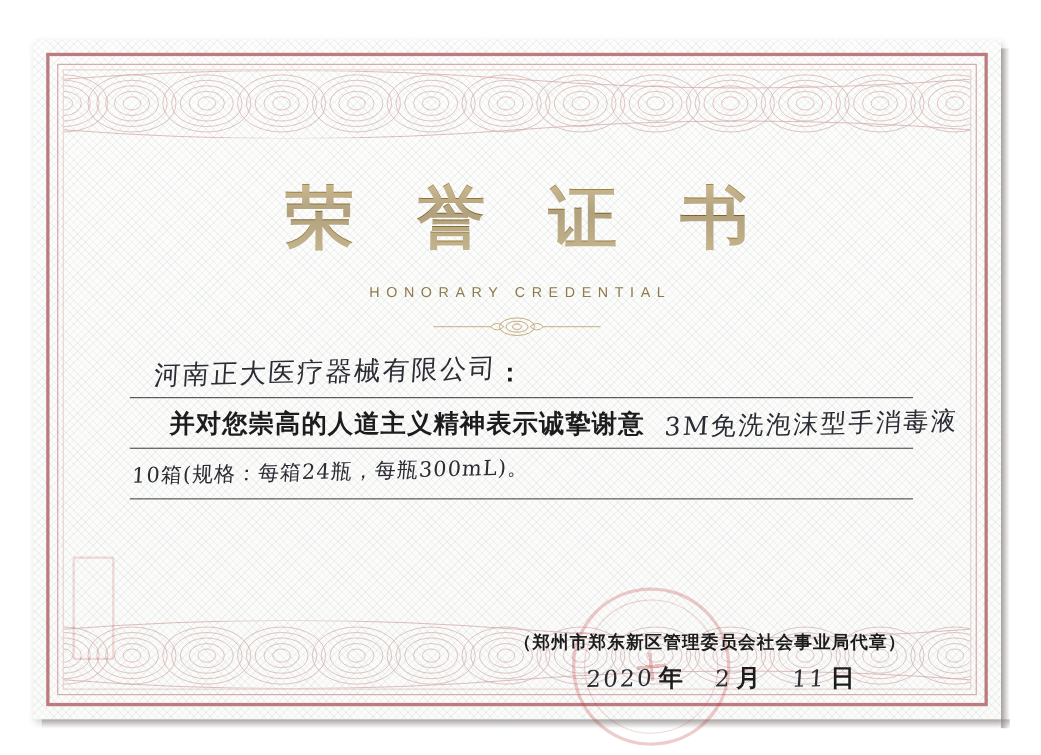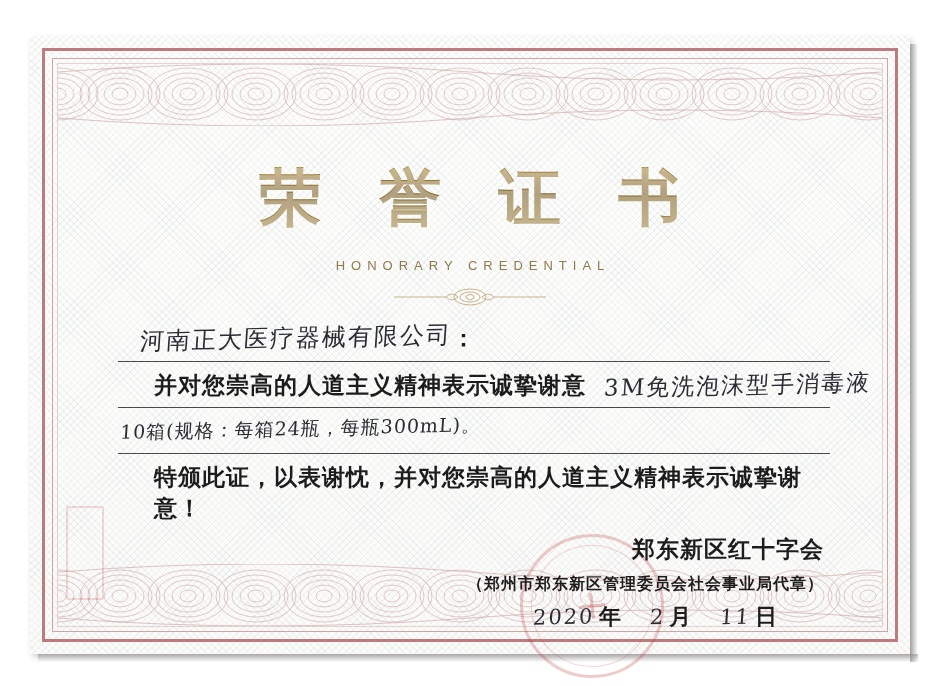--- a/index.html
+++ b/index.html
@@ -375,34 +375,28 @@
         <div class="rule"></div>
       </div>
 
       <div class="line">
         <div class="row3">
           <span class="hand small">10箱(规格：每箱24瓶，每瓶300mL)。</span>
         </div>
         <div class="rule"></div>
       </div>
 
-      <div class="line" style="height:40px">
-        <div class="row4">
-          <span class="print">特颁此证，以表谢忱，并对您崇高的人道主义精神表示诚挚谢意！</span>
-        </div>
-      </div>
 
     </div>
 
     <div class="seal">
       <div class="seal-ring"></div>
     </div>
     <div class="left-mark"></div>
 
-    <div class="sign org">郑东新区红十字会</div>
     <div class="sign dept">（郑州市郑东新区管理委员会社会事业局代章）</div>
 
     <div class="date-row">
       <span class="hand">2020</span><span class="unit">年</span>
       <span class="hand" style="margin-left:18px">2</span><span class="unit">月</span>
       <span class="hand" style="margin-left:18px">11</span><span class="unit">日</span>
     </div>
 
   </div>
 </div>

